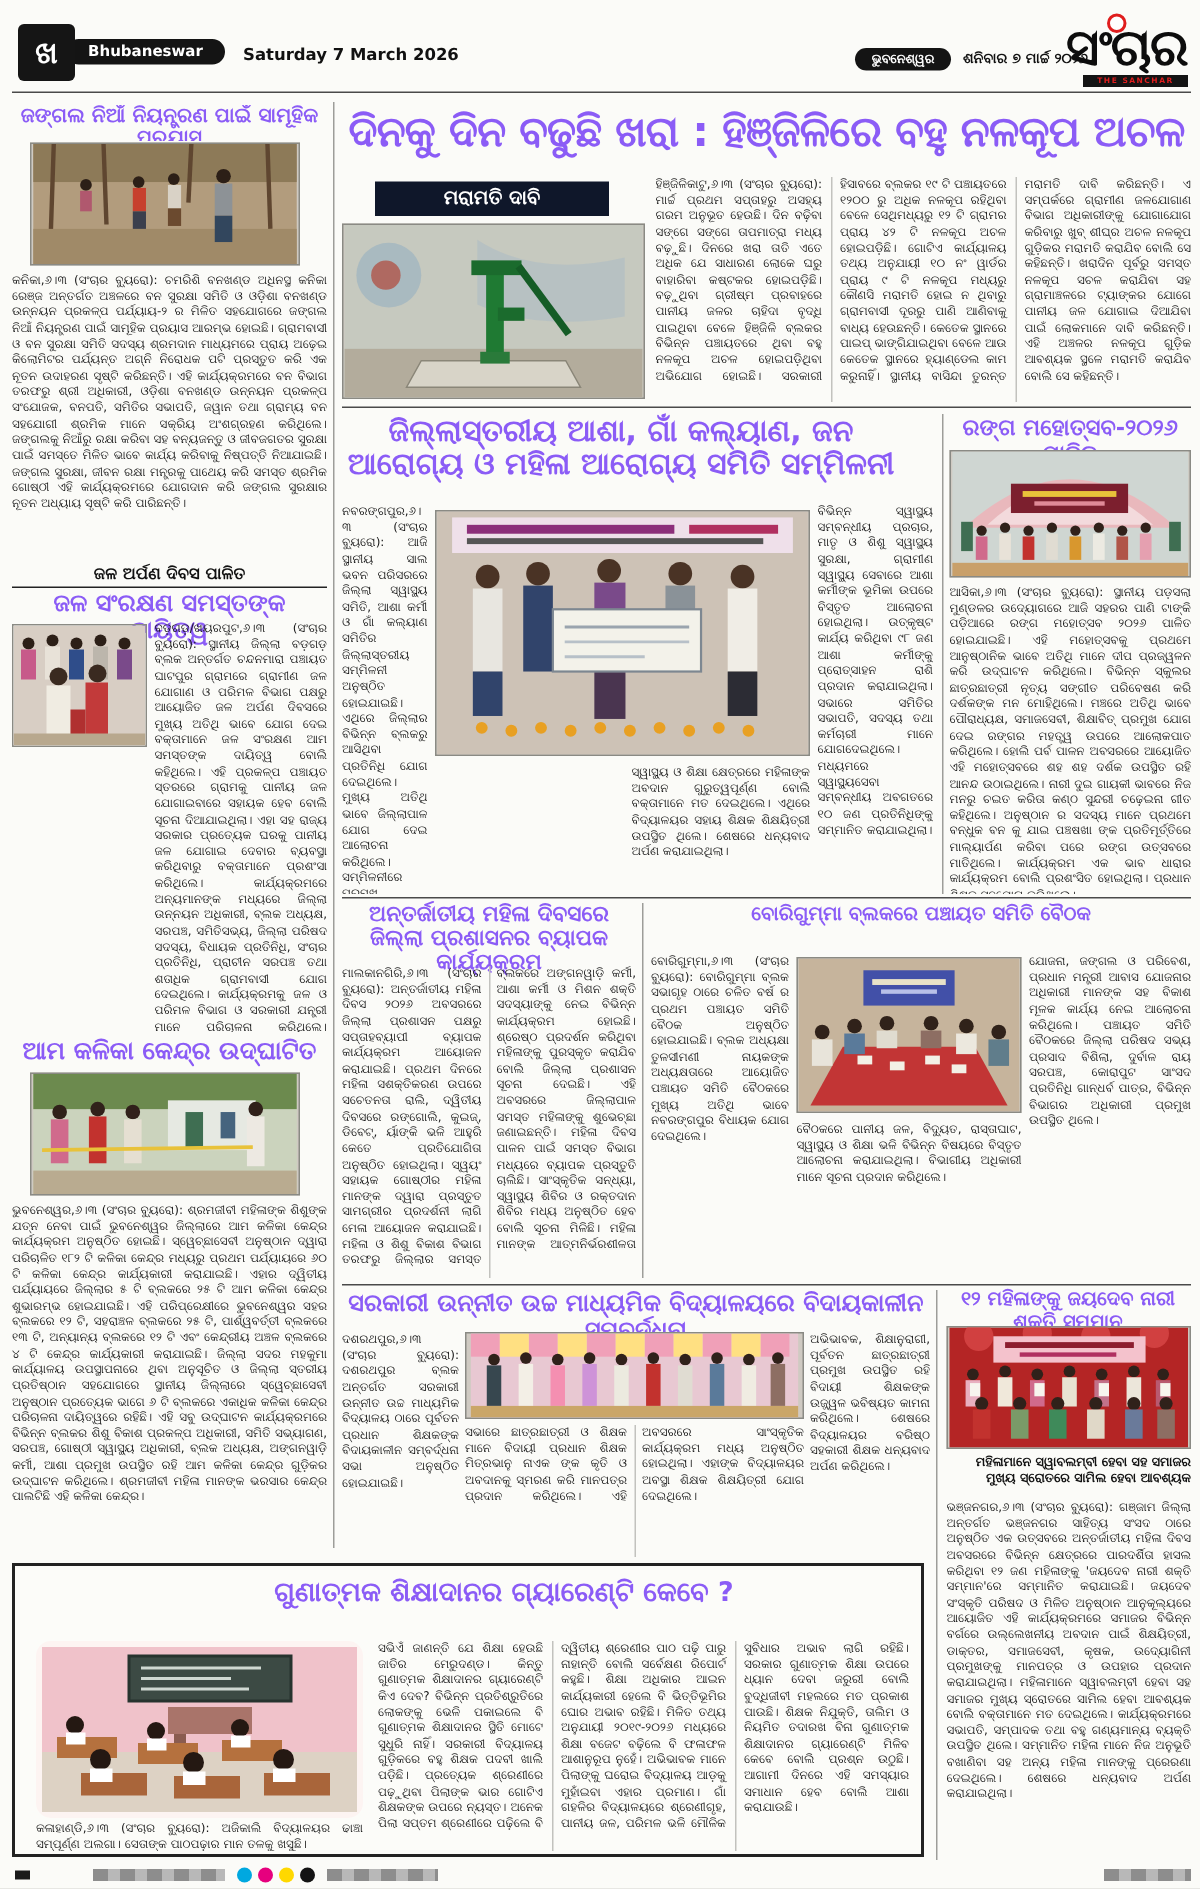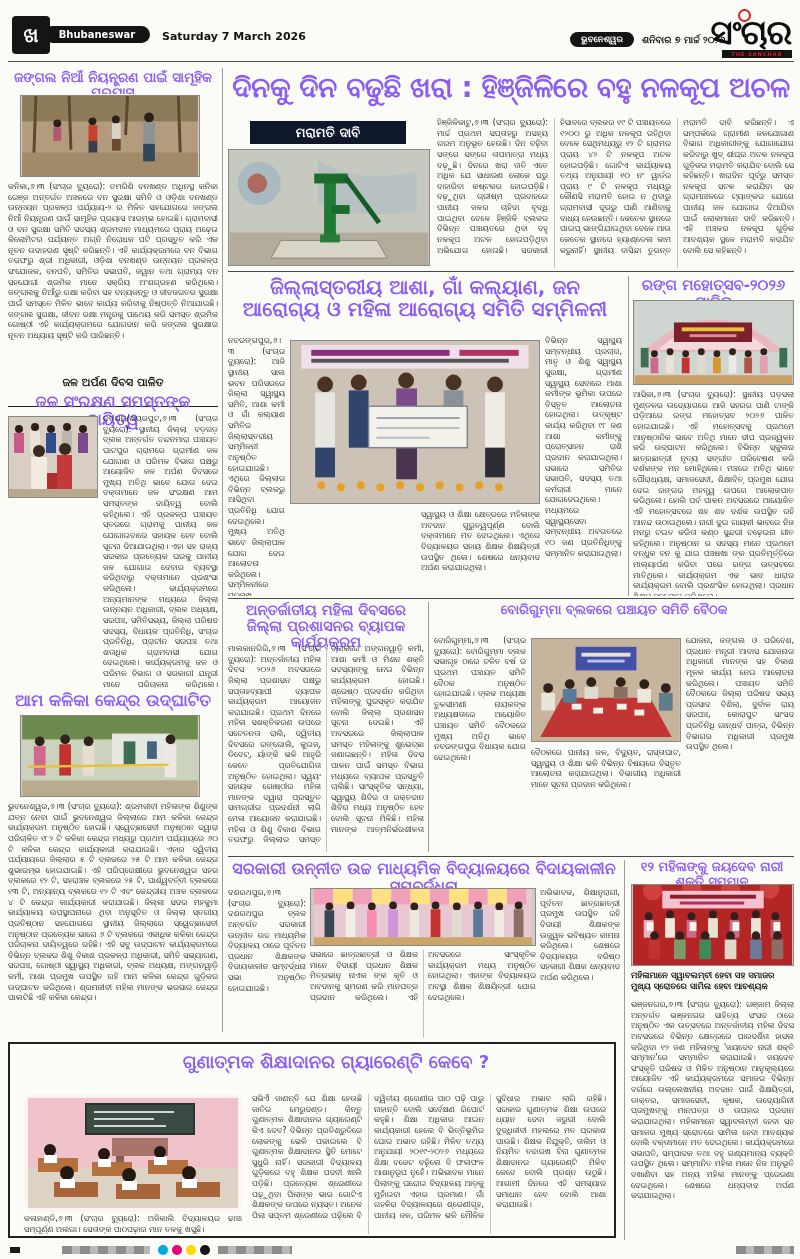--- a/index.html
+++ b/index.html
@@ -1,27 +1,27 @@
 <!DOCTYPE html>
 <html><head>
 <meta charset="utf-8">
 <style>
   html,body{margin:0;padding:0;background:#d8d8d4;}
   .page{position:relative;width:800px;height:1259px;background:#fbfbf8;
         font-family:"DejaVu Sans",sans-serif;color:#111;overflow:hidden;margin:0 auto;}
   .abs{position:absolute;}
   .hl{font-weight:bold;color:#8b5cf6;text-align:center;line-height:1.12;font-family:"DejaVu Sans",sans-serif;}
   .body-txt{font-size:8px;line-height:1.33;text-align:justify;color:#191919;overflow:hidden;word-break:break-word;}
-  .kicker{font-size:11px;font-weight:bold;text-align:center;border-bottom:1.5px solid #222;padding-bottom:17px;}
+  .kicker{font-size:11px;font-weight:bold;text-align:center;border-bottom:1.5px solid #222;padding-bottom:2px;}
   .vrule{position:absolute;width:1px;background:#9d9d99;}
   .hrule{position:absolute;height:1px;background:#4a4a4a;}
   .photo{position:absolute;background:#cfcac2;border:1px solid #8a8a84;box-sizing:border-box;overflow:hidden;}
   .label-box{background:#0f172a;color:#fff;font-weight:bold;font-size:13px;
              display:flex;align-items:center;justify-content:center;}
-  .caption{font-weight:bold;text-align:left;font-size:8.5px;line-height:1.25;}
+  .caption{font-weight:bold;text-align:right;font-size:8.5px;line-height:1.25;}
   .pill{background:#141414;color:#fff;border-radius:10px;display:flex;align-items:center;
         justify-content:center;font-weight:bold;}
   .cols3{column-count:3;column-gap:12px;column-rule:1px solid #c2c2be;}
   .cols2{column-count:2;column-gap:10px;column-rule:1px solid #c2c2be;}
   .masthead{font-weight:bold;font-size:34px;letter-spacing:-1px;color:#0d0d0d;line-height:1;}
   .dot{border-radius:50%;position:absolute;}
 </style>
 </head>
 <body>
 
@@ -160,21 +160,21 @@
     <polygon points="52,92 150,92 160,110 42,110" fill="#d8d4c8" stroke="#8a8678" stroke-width="1"></polygon>
     <rect x="96" y="30" width="12" height="60" fill="#1f7a33"></rect>
     <rect x="86" y="24" width="34" height="10" fill="#1b6b2d"></rect>
     <line x1="118" y1="28" x2="152" y2="74" stroke="#155c26" stroke-width="5"></line>
     <rect x="104" y="56" width="18" height="9" fill="#1b6b2d"></rect>
     <rect x="92" y="86" width="20" height="8" fill="#2a7a3a"></rect>
   </svg>
   <div class="abs body-txt cols3" style="left:437px;top:118px;width:357px;height:150px;">ହିଞ୍ଜିଳିକାଟୁ,୬।୩ (ସଂଚାର ବ୍ୟୁରୋ): ମାର୍ଚ୍ଚ ପ୍ରଥମ ସପ୍ତାହରୁ ଅସହ୍ୟ ଗରମ ଅନୁଭୂତ ହେଉଛି। ଦିନ ବଢ଼ିବା ସଙ୍ଗେ ସଙ୍ଗେ ତାପମାତ୍ରା ମଧ୍ୟ ବଢ଼ୁଛି। ଦିନରେ ଖରା ତାତି ଏତେ ଅଧିକ ଯେ ସାଧାରଣ ଲୋକେ ଘରୁ ବାହାରିବା କଷ୍ଟକର ହୋଇପଡ଼ିଛି। ବଢ଼ୁଥିବା ଗ୍ରୀଷ୍ମ ପ୍ରବାହରେ ପାନୀୟ ଜଳର ଚାହିଦା ବୃଦ୍ଧି ପାଇଥିବା ବେଳେ ହିଞ୍ଜିଳି ବ୍ଲକର ବିଭିନ୍ନ ପଞ୍ଚାୟତରେ ଥିବା ବହୁ ନଳକୂପ ଅଚଳ ହୋଇପଡ଼ିଥିବା ଅଭିଯୋଗ ହୋଇଛି। ସରକାରୀ ହିସାବରେ ବ୍ଲକର ୧୯ ଟି ପଞ୍ଚାୟତରେ ୧୨୦୦ ରୁ ଅଧିକ ନଳକୂପ ରହିଥିବା ବେଳେ ସେଥିମଧ୍ୟରୁ ୧୨ ଟି ଗ୍ରାମର ପ୍ରାୟ ୪୨ ଟି ନଳକୂପ ଅଚଳ ହୋଇପଡ଼ିଛି। ଗୋଟିଏ କାର୍ଯ୍ୟାଳୟ ତଥ୍ୟ ଅନୁଯାୟୀ ୧୦ ନଂ ୱାର୍ଡର ପ୍ରାୟ ୯ ଟି ନଳକୂପ ମଧ୍ୟରୁ କୌଣସି ମରାମତି ହୋଇ ନ ଥିବାରୁ ଗ୍ରାମବାସୀ ଦୂରରୁ ପାଣି ଆଣିବାକୁ ବାଧ୍ୟ ହେଉଛନ୍ତି। କେତେକ ସ୍ଥାନରେ ପାଇପ୍ ଭାଙ୍ଗିଯାଇଥିବା ବେଳେ ଆଉ କେତେକ ସ୍ଥାନରେ ହ୍ୟାଣ୍ଡେଲ କାମ କରୁନାହିଁ। ସ୍ଥାନୀୟ ବାସିନ୍ଦା ତୁରନ୍ତ ମରାମତି ଦାବି କରିଛନ୍ତି। ଏ ସମ୍ପର୍କରେ ଗ୍ରାମୀଣ ଜଳଯୋଗାଣ ବିଭାଗ ଅଧିକାରୀଙ୍କୁ ଯୋଗାଯୋଗ କରିବାରୁ ଖୁବ୍ ଶୀଘ୍ର ଅଚଳ ନଳକୂପ ଗୁଡ଼ିକର ମରାମତି କରାଯିବ ବୋଲି ସେ କହିଛନ୍ତି। ଖରାଦିନ ପୂର୍ବରୁ ସମସ୍ତ ନଳକୂପ ସଚଳ କରାଯିବା ସହ ଗ୍ରାମାଞ୍ଚଳରେ ଟ୍ୟାଙ୍କର ଯୋଗେ ପାନୀୟ ଜଳ ଯୋଗାଇ ଦିଆଯିବା ପାଇଁ ଲୋକମାନେ ଦାବି କରିଛନ୍ତି। ଏହି ଅଞ୍ଚଳର ନଳକୂପ ଗୁଡ଼ିକ ଆବଶ୍ୟକ ସ୍ଥଳେ ମରାମତି କରାଯିବ ବୋଲି ସେ କହିଛନ୍ତି।</div>
   <div class="hrule" style="left:228px;top:271px;width:566px;"></div>
 
-  <div class="abs hl" style="left:228px;top:276px;width:394px;font-size:20px;">ଜିଲ୍ଲାସ୍ତରୀୟ ଆଶା, ଗାଁ କଲ୍ୟାଣ, ଜନ ଆରୋଗ୍ୟ ଓ ମହିଳା ଆରୋଗ୍ୟ ସମିତି ସମ୍ମିଳନୀ</div>
+  <div class="abs hl" style="left:217px;top:276px;width:394px;font-size:20px;">ଜିଲ୍ଲାସ୍ତରୀୟ ଆଶା, ଗାଁ କଲ୍ୟାଣ, ଜନ ଆରୋଗ୍ୟ ଓ ମହିଳା ଆରୋଗ୍ୟ ସମିତି ସମ୍ମିଳନୀ</div>
   <div class="abs body-txt" style="left:228px;top:336px;width:57px;height:260px;">ନବରଙ୍ଗପୁର,୬।୩ (ସଂଚାର ବ୍ୟୁରୋ): ଆଜି ସ୍ଥାନୀୟ ସାଲ ଭବନ ପରିସରରେ ଜିଲ୍ଲା ସ୍ୱାସ୍ଥ୍ୟ ସମିତି, ଆଶା କର୍ମୀ ଓ ଗାଁ କଲ୍ୟାଣ ସମିତିର ଜିଲ୍ଲାସ୍ତରୀୟ ସମ୍ମିଳନୀ ଅନୁଷ୍ଠିତ ହୋଇଯାଇଛି। ଏଥିରେ ଜିଲ୍ଲାର ବିଭିନ୍ନ ବ୍ଲକରୁ ଆସିଥିବା ପ୍ରତିନିଧି ଯୋଗ ଦେଇଥିଲେ। ମୁଖ୍ୟ ଅତିଥି ଭାବେ ଜିଲ୍ଲାପାଳ ଯୋଗ ଦେଇ ଆଲୋଚନା କରିଥିଲେ। ସମ୍ମିଳନୀରେ ପ୍ରମୁଖ ମାଧ୍ୟମିକ ଗ୍ରାମ ଉନ୍ନୟନ ଅଧିକାରୀ ଉପସ୍ଥିତ ଥିଲେ।</div>
   <svg class="photo" style="left:290px;top:340px;" width="250" height="164" viewBox="0 0 250 164">
     <rect width="250" height="164" fill="#cdc2b6"></rect>
     <rect x="10" y="4" width="230" height="24" fill="#efe0ea"></rect>
     <rect x="20" y="9" width="140" height="6" fill="#8c2f7a"></rect>
       <rect x="170" y="9" width="60" height="6" fill="#b03060"></rect>
     <rect x="20" y="18" width="200" height="4" fill="#555"></rect>
     <g>
         <circle cx="34" cy="44" r="8" fill="#4a3325"></circle>
         <rect x="24" y="52" width="20" height="56" fill="#e8e6e0"></rect>

